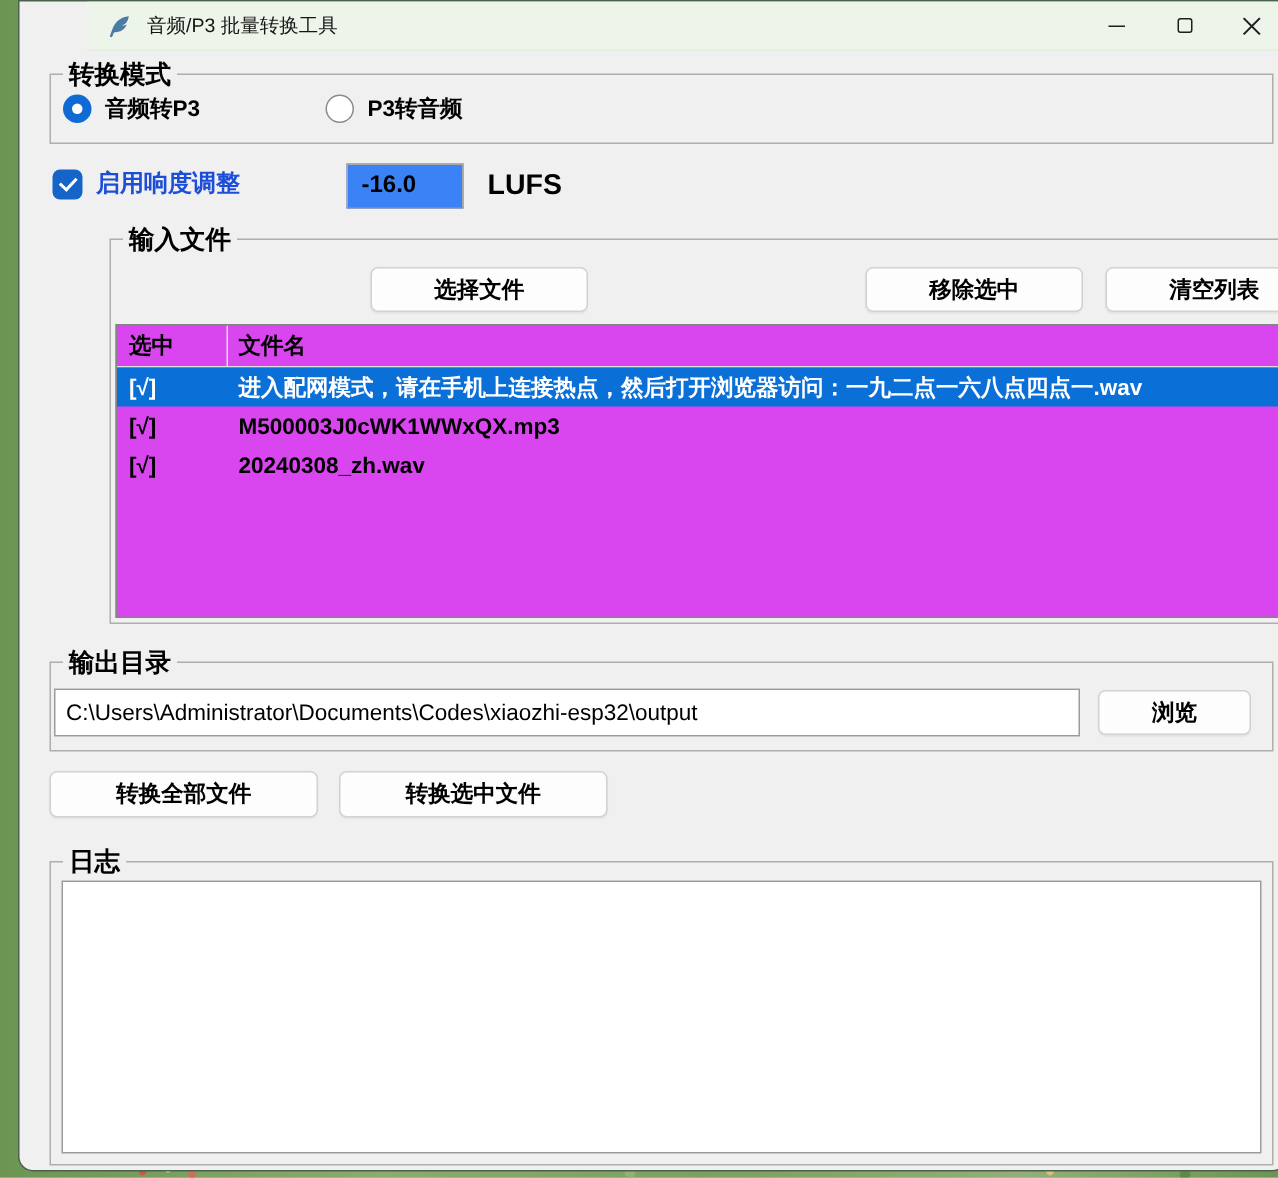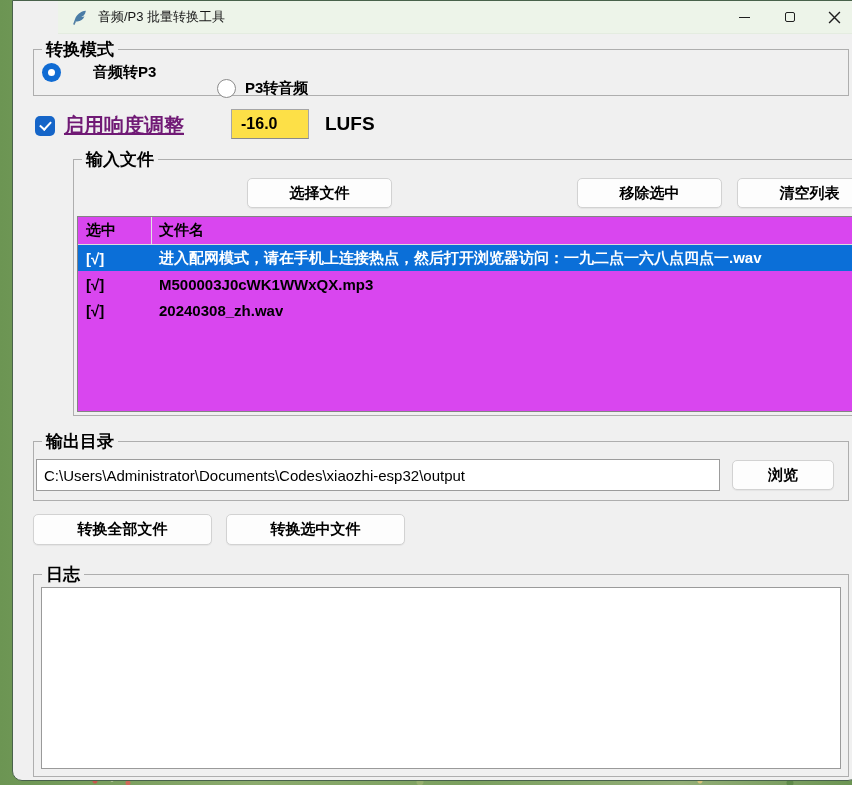--- a/index.html
+++ b/index.html
@@ -53,24 +53,24 @@
   
   #loudness-row { position:absolute; left:20px; top:108px; width:816px; height:32px; }
   .chk-wrap { position:absolute; left:2px; top:3px; display:flex; align-items:center; }
   .checkbox {
     width:20px; height:20px; border-radius:5px; background:#1565c8; position:relative; flex:0 0 auto;
   }
   .checkbox::after {
     content:""; position:absolute; left:4.5px; top:5px; width:9px; height:5px;
     border-left:2px solid #fff; border-bottom:2px solid #fff; transform:rotate(-47deg);
   }
-  .chk-label { margin-left:9px; font-weight:700; font-size:20px; color:#701a75;text-decoration:underline; }
+  .chk-label { margin-left:9px; font-weight:700; font-size:16px; color:#1d4ed8; }
   .lufs-entry {
     position:absolute; left:198px; top:0; width:78px; height:30px;
-    border:1px solid #a6a6a6; border-bottom-color:#8a8a8a; background:#fde047;
+    border:1px solid #a6a6a6; border-bottom-color:#8a8a8a; background:#3b82f6;
     font-family:"Liberation Sans", sans-serif; font-weight:700; font-size:16px;
     color:#000; padding:0 0 0 9px; outline:none;
   }
   .lufs-label { position:absolute; left:292px; top:4px; font-weight:700; font-size:19px; color:#000; }
   
   .btn {
     background:#fdfdfd; border:1px solid #d2d2d2; border-radius:5px;
     font-family:"Liberation Sans", sans-serif; font-weight:700; font-size:15px; color:#000;
     box-shadow:0 1px 1px rgba(0,0,0,0.05); display:flex; align-items:center; justify-content:center;
   }
@@ -134,25 +134,25 @@
       <div class="win-btn">
         <svg width="13" height="13" viewBox="0 0 12 12">
           <path d="M1 1 L11 11 M11 1 L1 11" stroke="#1f1f1f" stroke-width="1.3" fill="none"></path>
         </svg>
       </div>
     </div>
   </div>
 
   <div class="groupbox" id="mode-group">
     <span class="gb-label">转换模式</span>
-    <div class="radio-item" style="left:8px;gap:23px;">
+    <div class="radio-item" style="left:8px;">
       <span class="radio checked"></span>
       <span class="radio-label">音频转P3</span>
     </div>
-    <div class="radio-item" style="left:183px;margin-top:16px;">
+    <div class="radio-item" style="left:183px;">
       <span class="radio unchecked"></span>
       <span class="radio-label">P3转音频</span>
     </div>
   </div>
 
   <div id="loudness-row">
     <div class="chk-wrap">
       <span class="checkbox"></span>
       <span class="chk-label">启用响度调整</span>
     </div>

